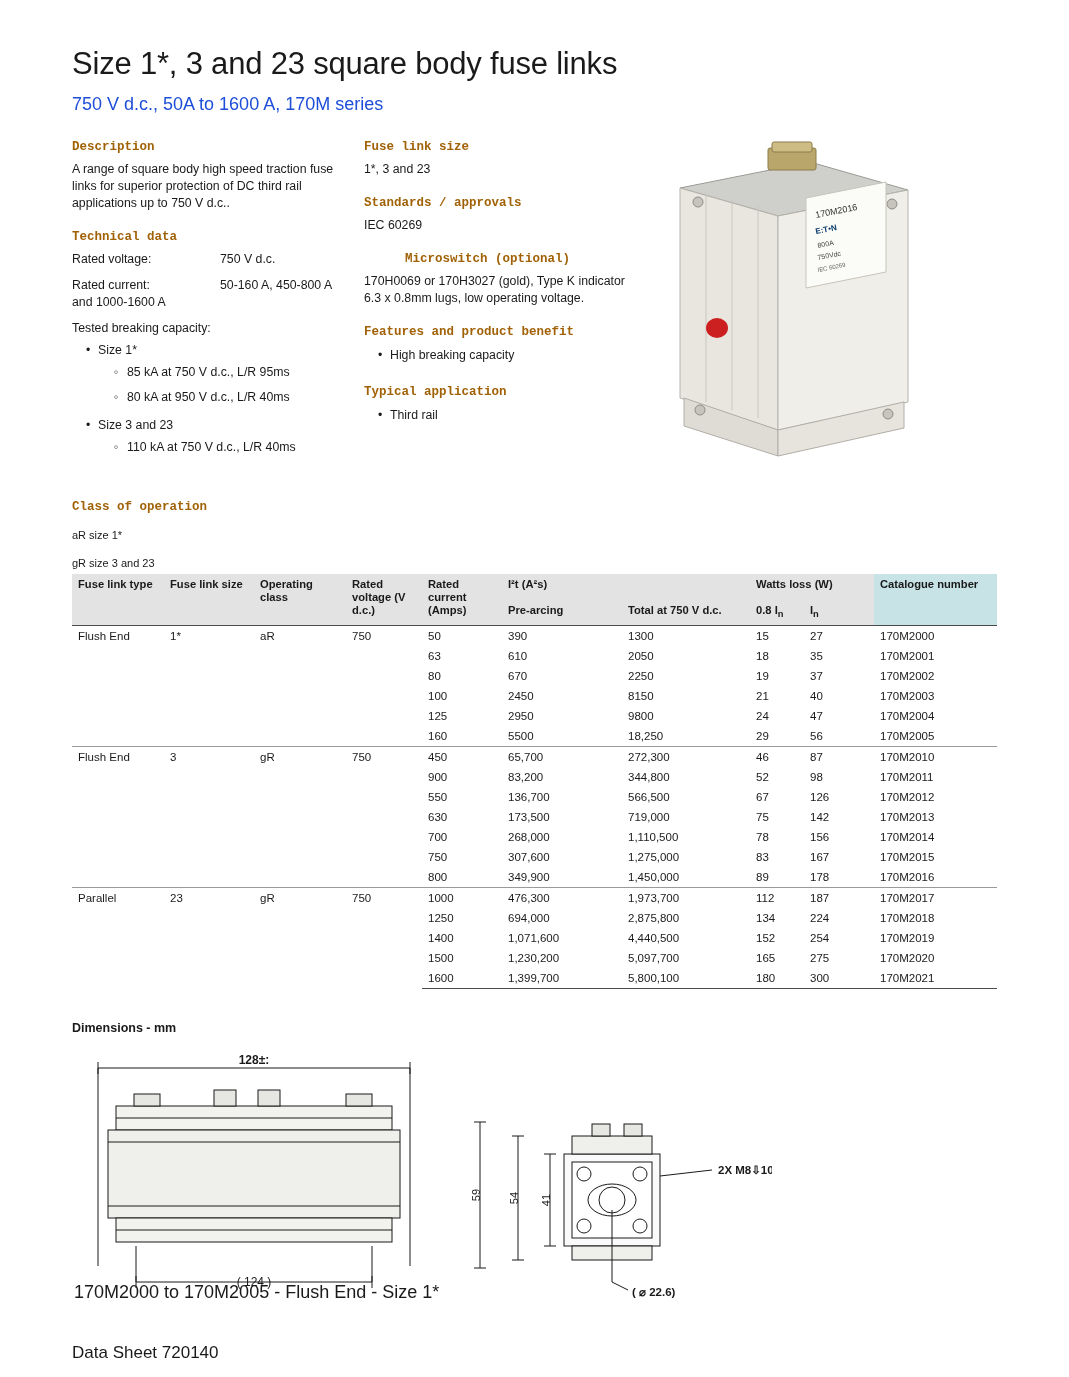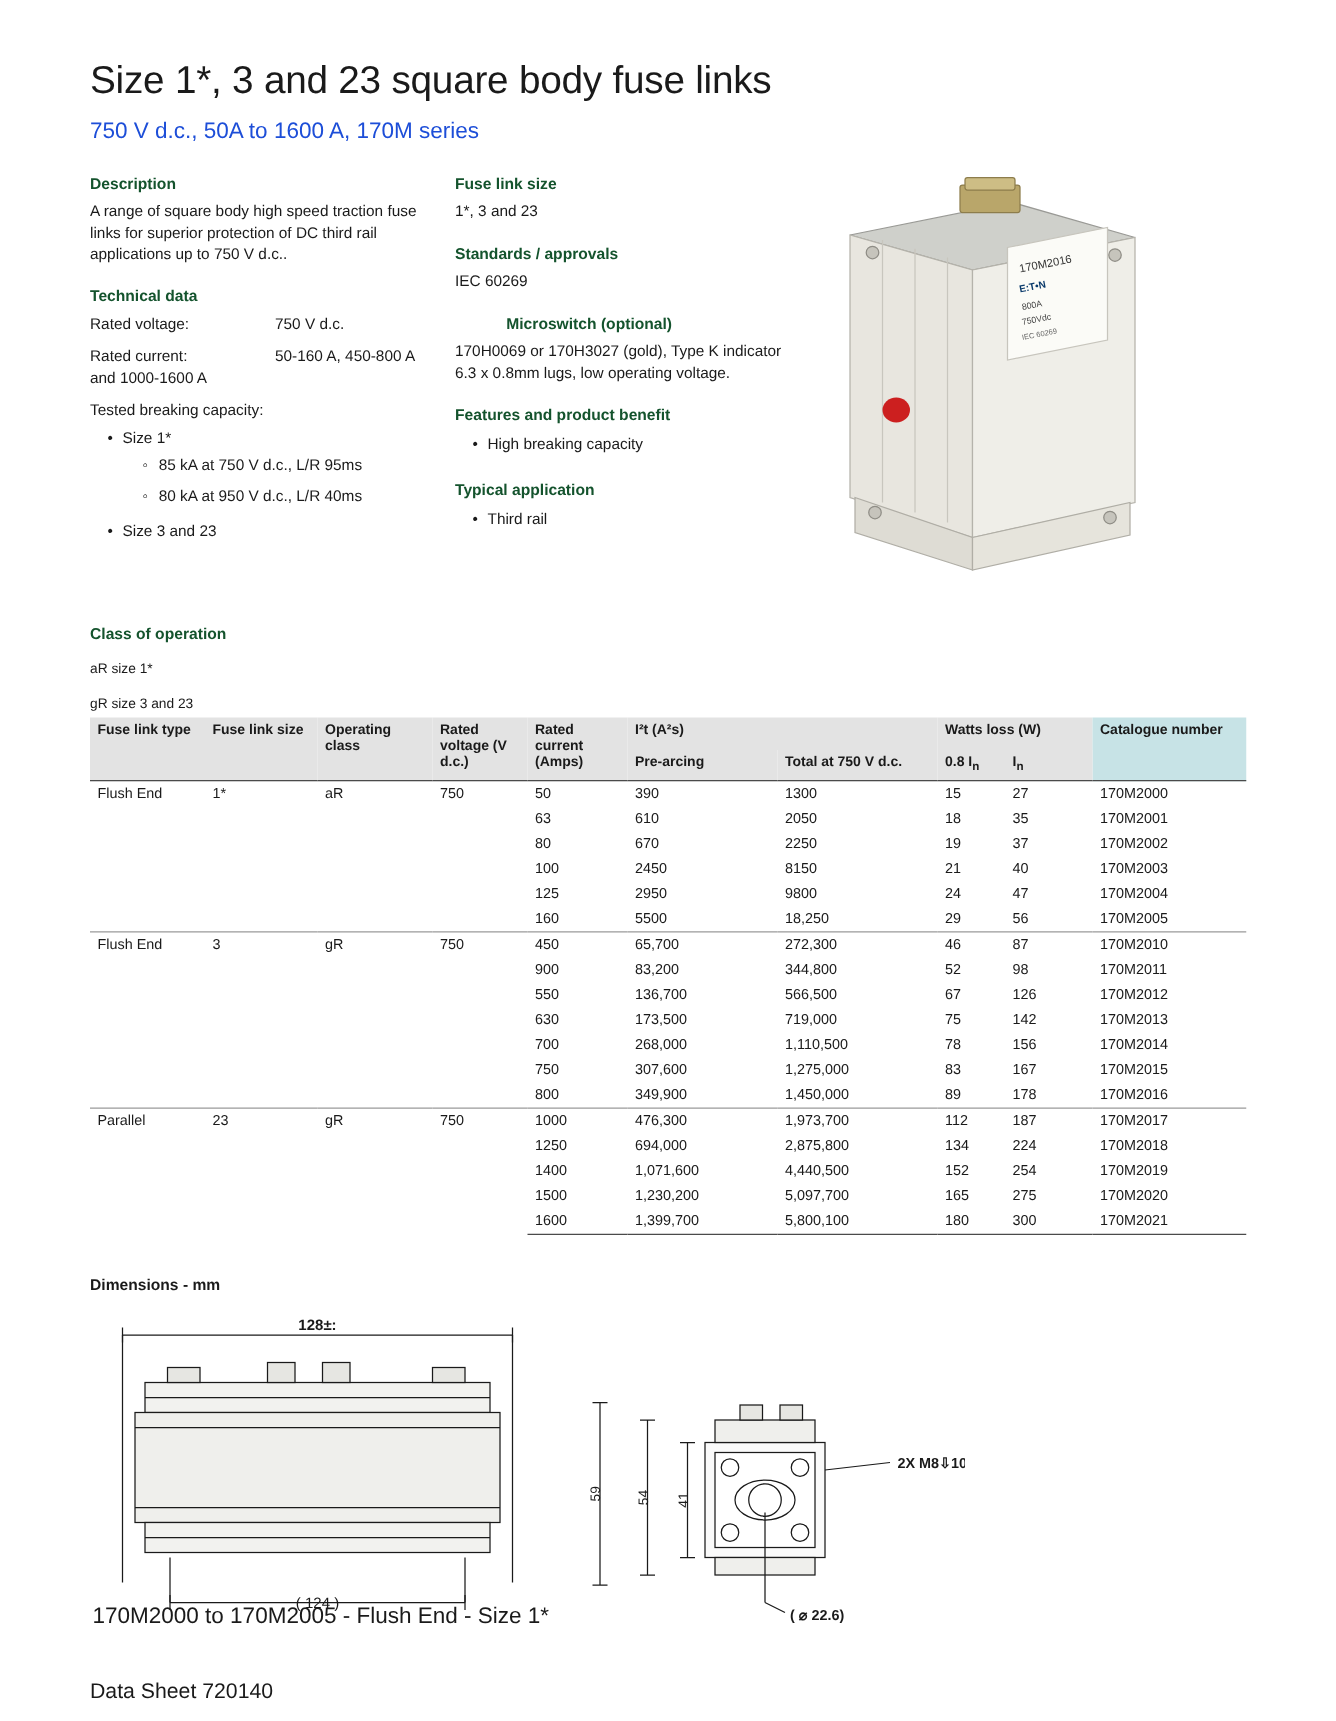--- a/index.html
+++ b/index.html
@@ -33,21 +33,22 @@
   }
 
   
   .col-left { position: absolute; left: 72px; top: 140px; width: 270px; }
   .col-mid  { position: absolute; left: 364px; top: 140px; width: 280px; }
 
   h3.sec {
     font-size: 12.5px;
     font-weight: bold;
     margin: 0 0 7px 0;
-    color: #14532d;
+    color: #a16207;
+    font-family: Liberation Mono, monospace;
   }
   p.body, div.body {
     font-size: 12.3px;
     line-height: 17px;
     margin: 0 0 12px 0;
     color: #1a1a1a;
   }
   .spec-row {
     font-size: 12.3px;
     line-height: 17px;
@@ -165,20 +166,23 @@
     <ul class="bul">
       <li>
         <span>Size 1*</span>
         <ul class="sub">
           <li>85 kA at 750 V d.c., L/R 95ms</li>
           <li>80 kA at 950 V d.c., L/R 40ms</li>
         </ul>
       </li>
       <li style="margin-top:6px;">
         <span>Size 3 and 23</span>
+        <ul class="sub">
+          <li>110 kA at 750 V d.c., L/R 40ms</li>
+        </ul>
       </li>
     </ul>
   </div>
 
   <div class="class-block">
     <h3 class="sec" style="margin-bottom:13px;">Class of operation</h3>
     <div class="line">aR size 1*</div>
     <div class="line">gR size 3 and 23</div>
   </div>
 

